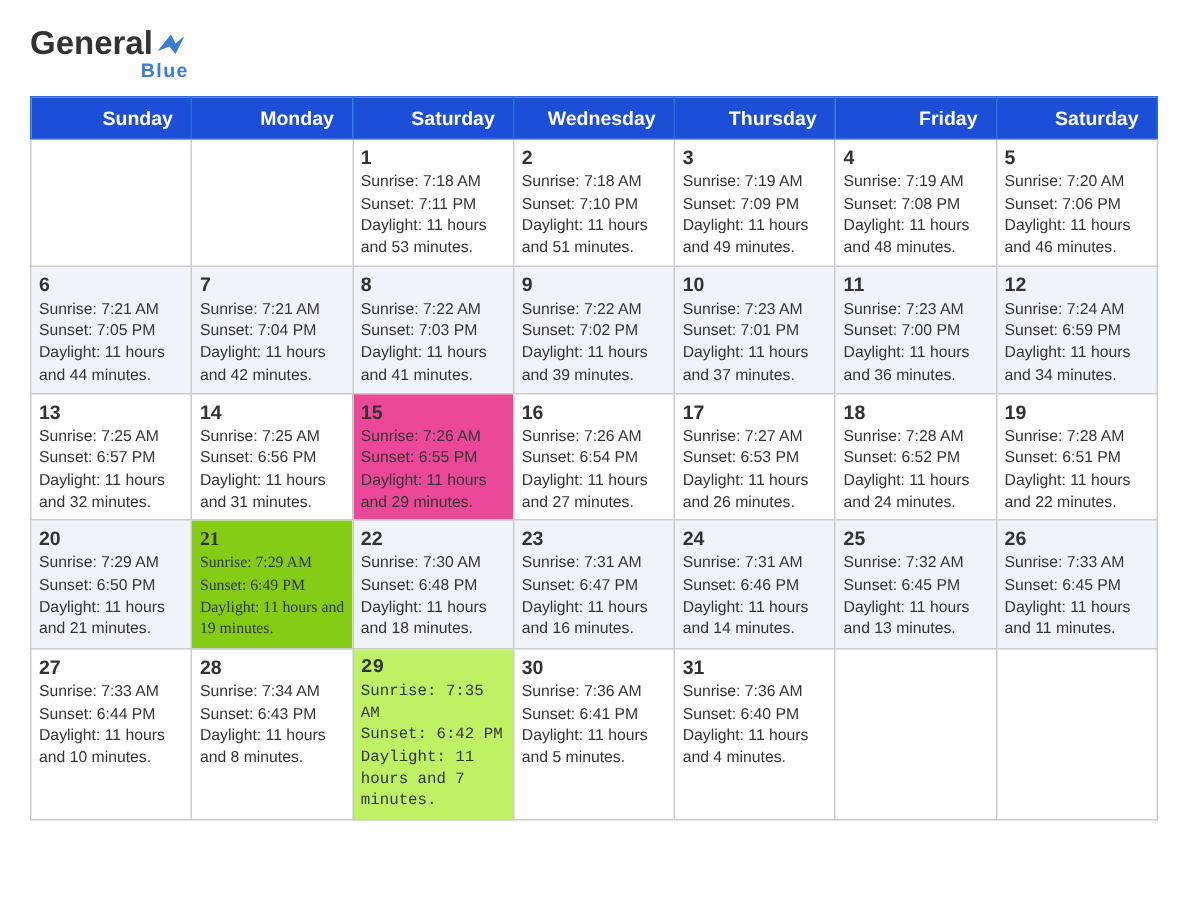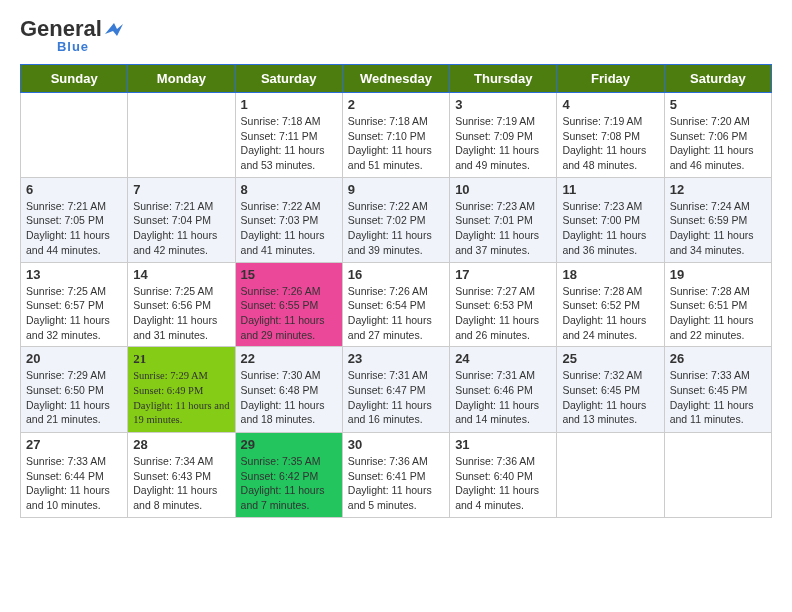--- a/index.html
+++ b/index.html
@@ -17,47 +17,47 @@
     }
     .header {
       display: flex;
       justify-content: space-between;
       align-items: flex-start;
       margin-bottom: 10px;
     }
     .logo {
       display: flex;
       flex-direction: column;
-      align-items: center;
+      align-items: flex-end;
     }
     .title-block {
       text-align: right;
     }
     .month-title {
       font-size: 36px;
       font-weight: bold;
       color: #333;
       line-height: 1.1;
     }
     .location {
       font-size: 14px;
       color: #555;
     }
     .calendar {
       width: 100%;
       border-collapse: collapse;
       border: 1px solid #ccc;
     }
     .calendar th {
-      background: #4d7c0f;
+      background: #1d4ed8;
       color: #fff;
       font-size: 13px;
       font-weight: bold;
-      padding: 6px 0;
-      text-align: center;
+      padding: 6px 12px;
+      text-align: right;
       border: 1px solid #2a6dd9;
     }
     .calendar td {
       vertical-align: top;
       border: 1px solid #ccc;
       padding: 4px 5px;
       width: calc(100% / 7);
       min-height: 80px;
       font-size: 11px;
       color: #333;
@@ -293,21 +293,21 @@
             <div class="day-info" style="white-space: pre-line;">Sunrise: 7:33 AM
 Sunset: 6:44 PM
 Daylight: 11 hours and 10 minutes.</div>
           </td>
           <td style="background: rgb(255, 255, 255);">
             <span class="day-num">28</span>
             <div class="day-info" style="white-space: pre-line;">Sunrise: 7:34 AM
 Sunset: 6:43 PM
 Daylight: 11 hours and 8 minutes.</div>
           </td>
-          <td style="background: #22c55e;">
+          <td style="background: #bef264; font-family: Liberation Mono, monospace;">
             <span class="day-num">29</span>
             <div class="day-info" style="white-space: pre-line;">Sunrise: 7:35 AM
 Sunset: 6:42 PM
 Daylight: 11 hours and 7 minutes.</div>
           </td>
           <td style="background: rgb(255, 255, 255); margin-top: 24px;">
             <span class="day-num">30</span>
             <div class="day-info" style="white-space: pre-line;">Sunrise: 7:36 AM
 Sunset: 6:41 PM
 Daylight: 11 hours and 5 minutes.</div>

